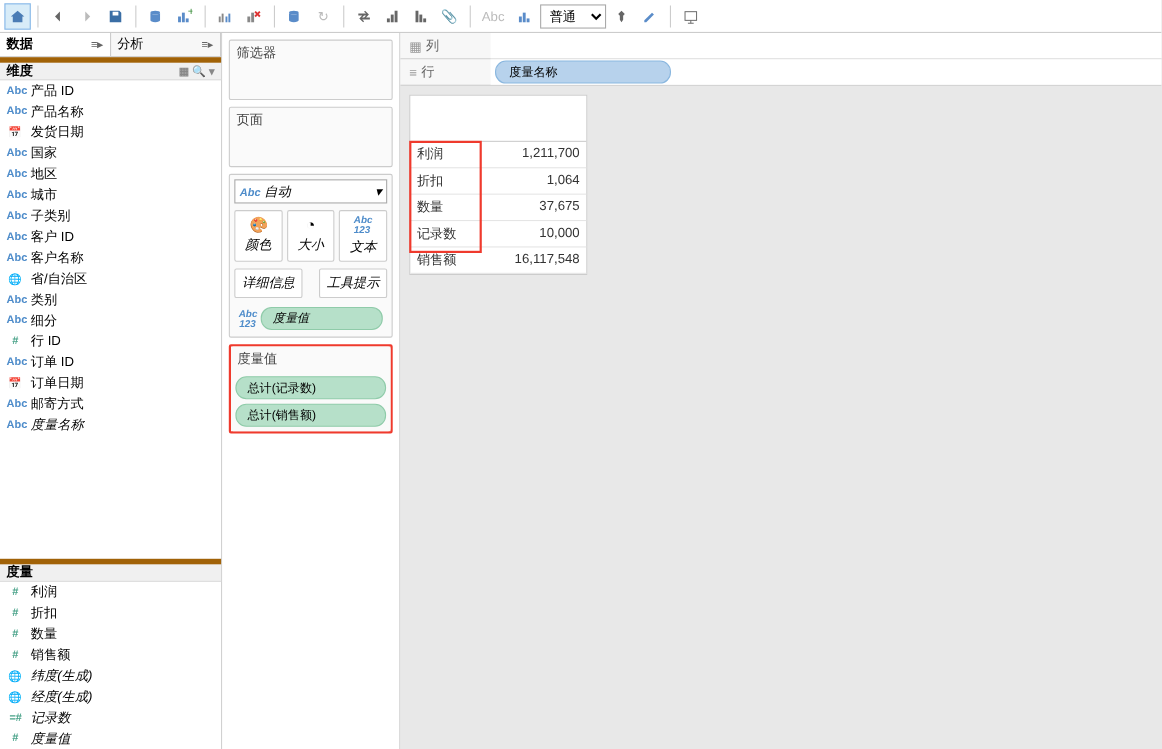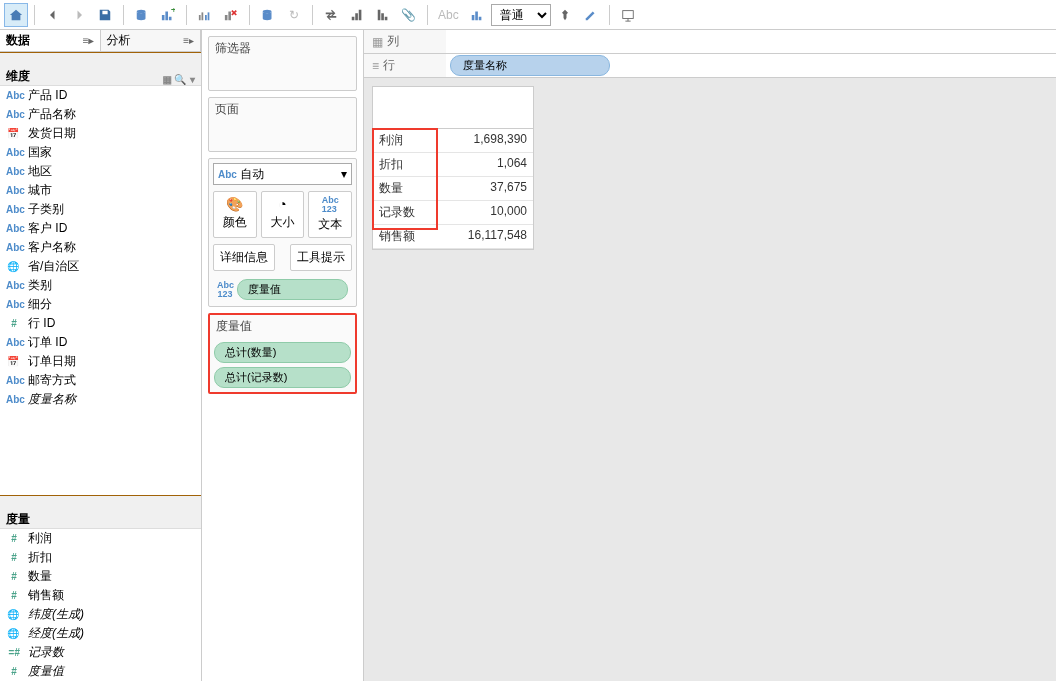--- a/index.html
+++ b/index.html
@@ -20,42 +20,42 @@
 
 
 .tabs { height: 22px; display: flex; border-bottom: 1px solid #ccc; background: #f7f7f7; }
 .tab { flex: 1; display: flex; align-items: center; justify-content: space-between; padding: 0 6px; border-right: 1px solid #ccc; cursor: pointer; }
 .tab.active { background: #fff; font-weight: bold; gap: 28px; }
 .tab-menu { font-size: 10px; color: #666; }
 
 .ds-row { height: 22px; display: flex; align-items: center; padding: 0 6px; gap: 4px; border-bottom: 1px solid #eee; }
 .cylinder-icon { width: 12px; height: 12px; color: #5a8cc9; }
 
-.section-header { height: 34px; display: flex; align-items: flex-end; justify-content: space-between; padding: 0 6px; background: #f0f0f0; border-top: 1px solid #a16207; border-bottom: 1px solid #ddd; font-weight: bold; }
+.section-header { height: 21px; display: flex; align-items: center; justify-content: space-between; padding: 0 6px; background: #f0f0f0; border-top: 5px solid #a16207; border-bottom: 1px solid #ddd; font-weight: bold; }
 .section-tools { display: flex; gap: 4px; color: #888; font-size: 10px; }
 
 .field-list { flex: 0 0 auto; overflow: auto; }
 .field { height: 19px; display: flex; align-items: center; padding: 0 6px; gap: 6px; cursor: pointer; }
 .ficon { width: 16px; text-align: center; font-size: 10px; font-weight: bold; }
 .ficon.abc { color: #4e8cca; }
 .ficon.date { color: #4e8cca; }
 .ficon.globe { color: #4e8cca; }
 .ficon.hash { color: #4aa38a; }
 .ficon.hash-italic { color: #4aa38a; font-style: italic; }
 .field.italic span:last-child { font-style: italic; }
 
 .spacer { flex: 1; }
 
 
 .cards-col { width: 162px; background: #fff; border-right: 1px solid #ccc; display: flex; flex-direction: column; padding: 6px; gap: 6px; }
 .card { border: 1px solid #ccc; background: #fafafa; border-radius: 2px; }
 .card-title { padding: 3px 6px; font-size: 12px; color: #444; }
 .card-body { min-height: 30px; padding: 4px; }
 
-.marks-body { padding: 4px; display: flex; flex-direction: column; gap: 6px; }
+.marks-body { padding: 4px; display: flex; flex-direction: column; gap: 6px; font-style: italic; }
 .marks-select { width: 100%; height: 22px; border: 1px solid #aaa; background: #fff; display: flex; align-items: center; padding: 0 4px; justify-content: space-between; }
 .marks-grid { display: grid; grid-template-columns: repeat(3, 1fr); gap: 4px; }
 .mark-cell { border: 1px solid #ccc; background: #fff; border-radius: 2px; padding: 4px 0; display: flex; flex-direction: column; align-items: center; gap: 2px; cursor: pointer; font-size: 10px; }
 .mark-cell .mc-icon { font-size: 14px; }
 .marks-wide { display: grid; grid-template-columns: repeat(2,1fr); gap: 15px; }
 
 .pill { background: #b6e0c9; border: 1px solid #8fcba9; border-radius: 10px; padding: 2px 10px; font-size: 11px; cursor: pointer; }
 .pill-row { display: flex; align-items: center; gap: 4px; padding: 2px 4px; }
 .pill-row .ficon { font-size: 9px; }
 .pill-col { display: flex; flex-direction: column; gap: 4px; padding: 4px; }
@@ -372,22 +372,22 @@
 123</span>
             <div class="pill" style="flex:1">度量值</div>
           </div>
         </div>
       </div>
 
       <div class="red-box">
         <div class="meas-card" style="border:none">
           <div class="card-title">度量值</div>
           <div class="pill-col" id="mv-list">
-              <div class="pill">总计(数量)</div>
               <div class="pill">总计(记录数)</div>
+              <div class="pill">总计(销售额)</div>
             </div>
         </div>
       </div>
     </div>
 
     <div class="canvas-col">
       <div class="shelf">
         <div class="shelf-label">
           <span class="shelf-grid-icon">▦</span>
           <span>列</span>
@@ -403,21 +403,21 @@
           <div class="pill-blue">度量名称</div>
         </div>
       </div>
 
       <div class="viz-area">
         <div class="viz-white">
           <div class="viz-header-space"></div>
           <div id="viz-rows">
               <div class="viz-row">
                 <div class="viz-k">利润</div>
-                <div class="viz-v">1,698,390</div>
+                <div class="viz-v">1,211,700</div>
               </div>
               <div class="viz-row">
                 <div class="viz-k">折扣</div>
                 <div class="viz-v">1,064</div>
               </div>
               <div class="viz-row">
                 <div class="viz-k">数量</div>
                 <div class="viz-v">37,675</div>
               </div>
               <div class="viz-row">

